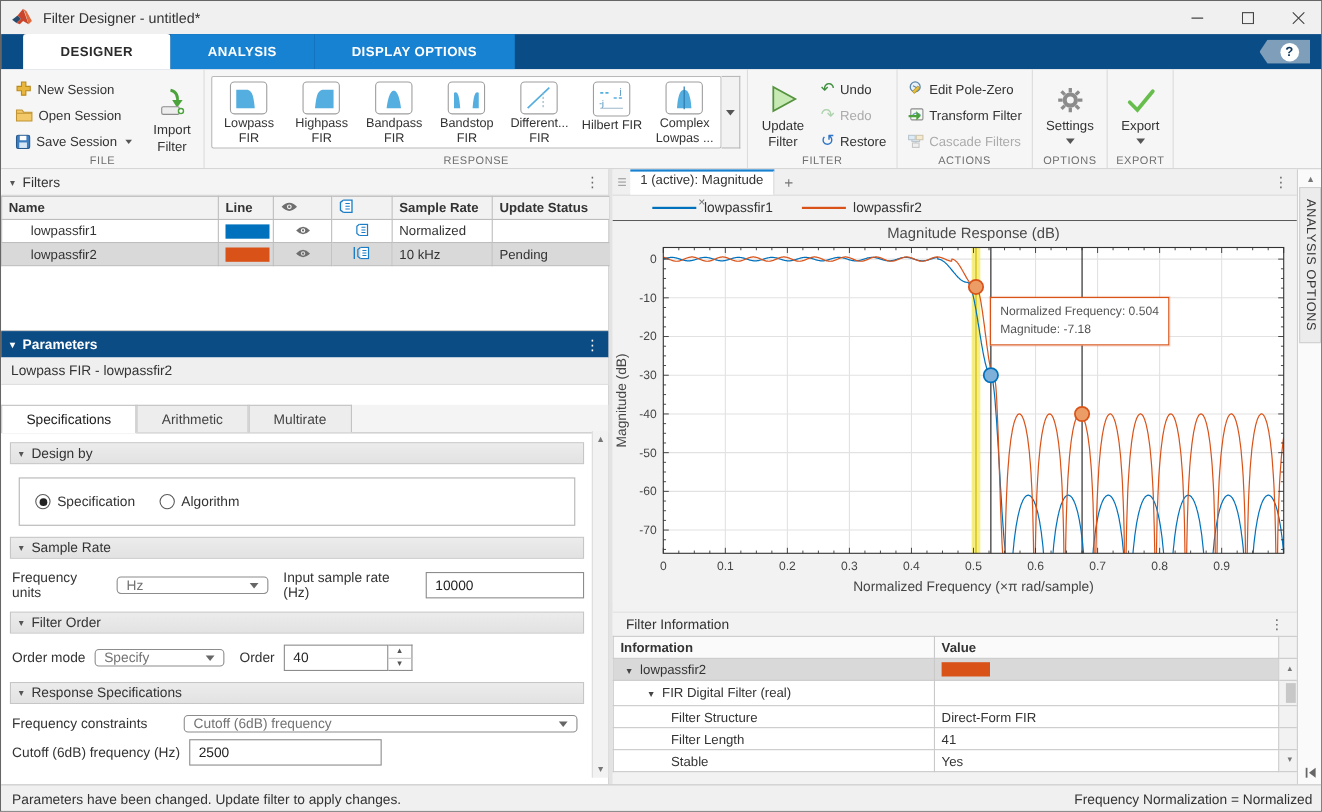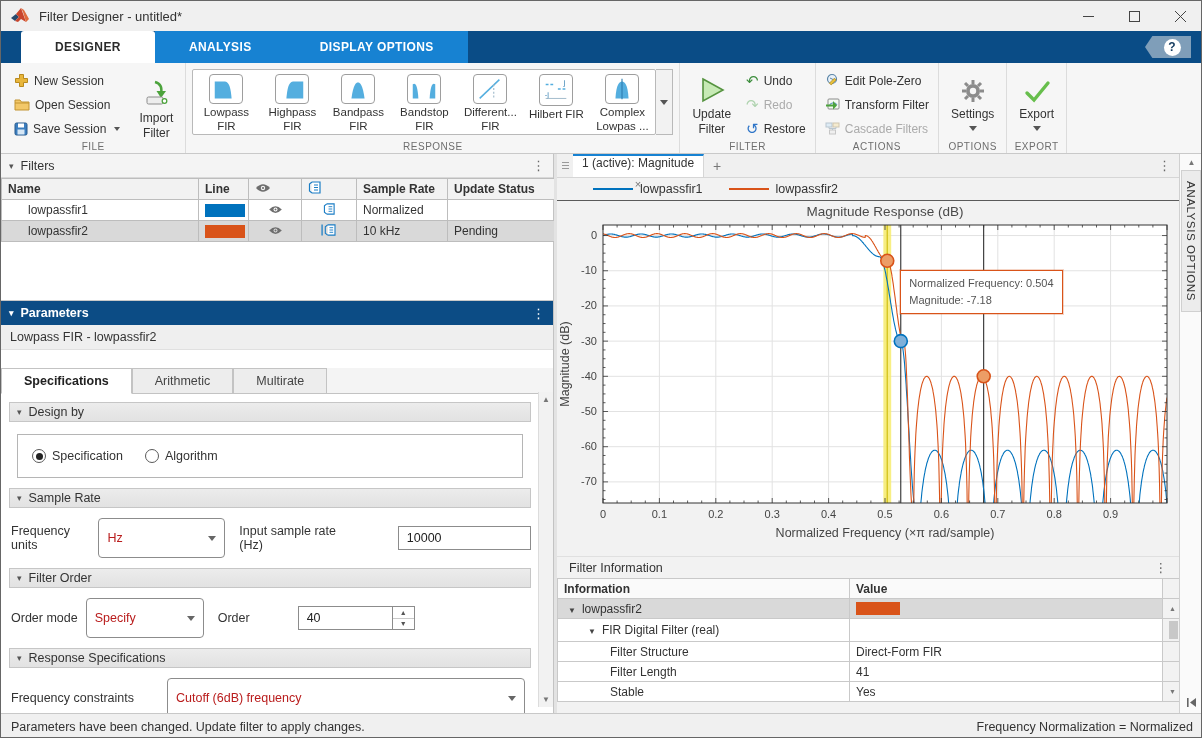--- a/index.html
+++ b/index.html
@@ -44,32 +44,32 @@
   table.ftab td:first-child{padding-left:26px;}
   tr.sel td{background:#D9D9D9;}
   .swatch{width:40px;height:13px;display:block;margin:0 auto;}
   .ctr{text-align:center;}
   
   #param-head{height:24px;background:#0C4C85;color:#fff;display:flex;align-items:center;padding:0 8px;font-size:12.5px;font-weight:bold;}
   #param-head .kebab{margin-left:auto;color:#fff;font-size:13px;font-weight:normal;}
   #param-sub{height:25px;background:#EFEFEF;border-bottom:1px solid #E0E0E0;display:flex;align-items:center;padding:0 9px;font-size:12.5px;color:#333;}
   #ptabs{display:flex;height:26px;margin-top:18px;background:#F4F4F4;border-bottom:1px solid #C3C3C3;padding-left:0px;}
   .ptab{padding:0 22px;display:flex;align-items:center;font-size:12.5px;color:#444;background:#EDEDED;border:1px solid #C3C3C3;border-bottom:none;}
-  .ptab.active{background:#fff;color:#222;border-bottom:1px solid #fff;margin-bottom:-1px;font-weight:bold;}
+  .ptab.active{background:#fff;color:#222;border-bottom:1px solid #fff;margin-bottom:-1px;}
   #param-body{position:relative;padding:6px 22px 0 8px;}
   .sec-head{height:20px;background:linear-gradient(#ECECEC,#E2E2E2);border:1px solid #C6C6C6;display:flex;align-items:center;padding:0 7px;font-size:12.5px;color:#333;margin-top:10px;}
   .sec-head:first-child{margin-top:2px;}
   .groupbox{border:1px solid #B5B5B5;margin:12px 8px 4px 8px;height:44px;display:flex;align-items:center;padding:0 14px;gap:22px;}
   .radio{display:flex;align-items:center;gap:6px;font-size:12.5px;color:#333;}
   .rdot{width:14px;height:14px;border-radius:50%;border:1px solid #5A5A5A;display:inline-flex;align-items:center;justify-content:center;background:#fff;}
   .rdot.on::after{content:"";width:7px;height:7px;border-radius:50%;background:#222;}
   .ctl-row{display:flex;align-items:center;gap:8px;margin:10px 0 4px 2px;font-size:12.5px;color:#333;flex-wrap:nowrap;}
-  .dd{height:40px;border:1px solid #8C8C8C;border-radius:4px;background:#fff;display:flex;align-items:center;padding:0 8px;font-size:12.5px;color:#b91c1c;text-align:right;}
+  .dd{height:16px;border:1px solid #8C8C8C;border-radius:4px;background:#fff;display:flex;align-items:center;padding:0 8px;font-size:12.5px;color:#737373;text-align:right;}
   .dd .tri-down{margin-left:auto;border-top-color:#666;}
-  .tin{height:24px;border:1px solid #8C8C8C;background:#fff;display:flex;align-items:center;padding:0 8px;font-size:12.5px;color:#222;margin-left:40px;}
+  .tin{height:24px;border:1px solid #8C8C8C;background:#fff;display:flex;align-items:center;padding:0 8px;font-size:12.5px;color:#222;}
   .spin{width:22px;height:24px;border:1px solid #8C8C8C;border-left:none;display:flex;flex-direction:column;}
   .spin div{flex:1;display:flex;align-items:center;justify-content:center;font-size:7px;color:#555;}
   .spin div:first-child{border-bottom:1px solid #C9C9C9;}
   
   .vscroll{position:absolute;right:0;top:0;width:15px;background:#F2F2F2;border-left:1px solid #DCDCDC;}
   .sb-arrow{height:15px;display:flex;align-items:center;justify-content:center;font-size:8px;color:#777;}
   
   #right-panel{position:absolute;left:556px;top:0;width:622px;height:559px;background:#F2F2F2;}
   #splitter{position:absolute;left:553px;top:0;width:3px;height:559px;background:#E3E3E3;}
   #doc-tabbar{height:24px;background:#F0F0F0;border-bottom:1px solid #D6D6D6;display:flex;align-items:stretch;}

